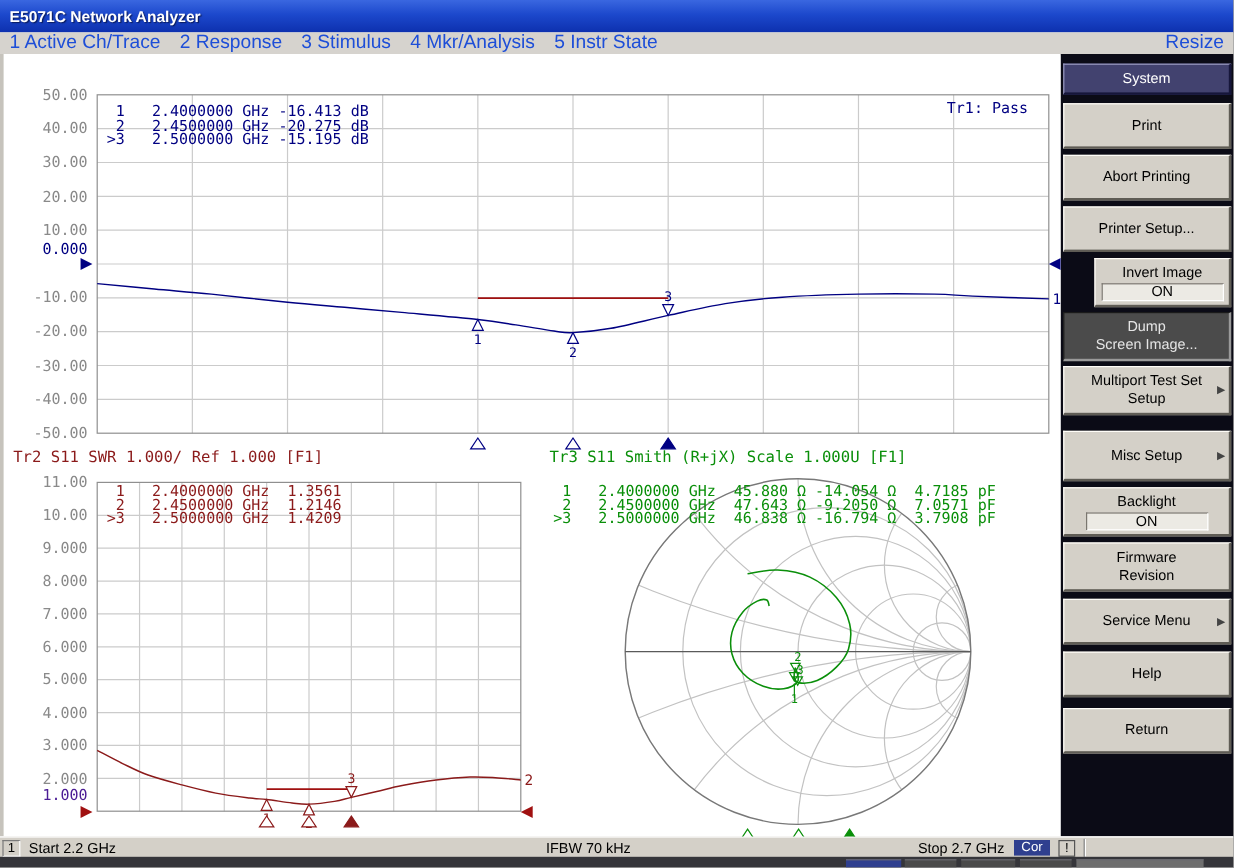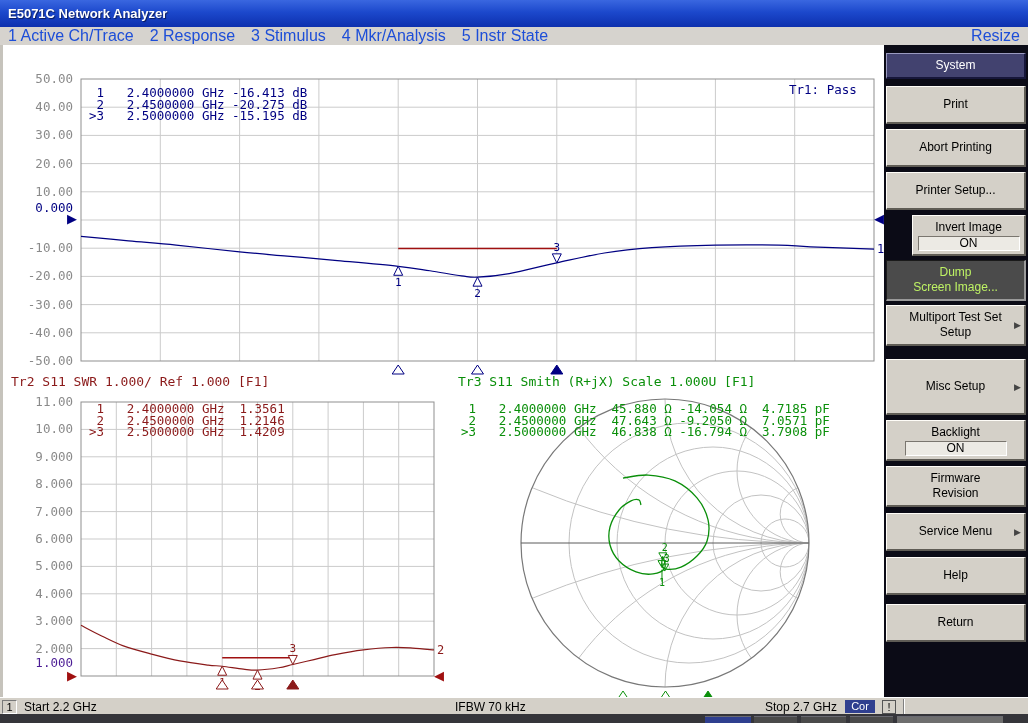--- a/index.html
+++ b/index.html
@@ -33,21 +33,21 @@
   .ref-arrow{position:absolute;font-size:13px;line-height:14px;z-index:2;}
   
   .sidebar{position:absolute;left:884px;top:45px;width:144px;height:652px;background:#0b0b16;}
   .skb{position:relative;margin:0 2px;background:#d4d0c8;color:#000;font-size:12px;
     display:flex;flex-direction:column;align-items:center;justify-content:center;
     border-top:1px solid #fffdf8;border-left:1px solid #fffdf8;
     border-right:2px solid #5f5c55;border-bottom:2px solid #5f5c55;
     box-sizing:border-box;text-align:center;line-height:15px;cursor:default;}
   .skb-header{background:#42426f;color:#fff;border-top:1px solid #9a9ac0;
     border-left:1px solid #9a9ac0;border-right:2px solid #16163a;border-bottom:2px solid #16163a;}
-  .skb-pressed{background:#4b4b4b;color:#bef264;border-top:1px solid #1a1a1a;
+  .skb-pressed{background:#4b4b4b;color:#e5e5e5;border-top:1px solid #1a1a1a;
     border-left:1px solid #1a1a1a;border-right:2px solid #9a9a9a;border-bottom:2px solid #9a9a9a;}
   .skb-value{display:block;width:100px;margin-top:1px;background:#eceae4;
     border-top:1px solid #7a766f;border-left:1px solid #7a766f;
     border-bottom:1px solid #fff;border-right:1px solid #fff;
     font-size:12px;line-height:13px;}
   .skb-arrow{position:absolute;right:3px;top:50%;transform:translateY(-50%);
     font-size:9px;color:#444;}
   
   .statusbar{position:absolute;left:0;top:697px;width:1028px;height:17px;background:#d4d0c8;
     border-top:1px solid #fff;font-size:12px;color:#000;}
@@ -265,21 +265,21 @@
       </div>
       <div class="skb skb-pressed" style="height: 41px; margin-top: 4px;">
         <div>Dump</div>
         <div>Screen Image...</div>
       </div>
       <div class="skb" style="height: 41px; margin-top: 4px;">
         <div>Multiport Test Set</div>
         <div>Setup</div>
         <span class="skb-arrow">▶</span>
       </div>
-      <div class="skb" style="height: 56px; margin-top: 13px;">
+      <div class="skb" style="height: 42px; margin-top: 13px;">
         <div>Misc Setup</div>
         <span class="skb-arrow">▶</span>
       </div>
       <div class="skb" style="height: 41px; margin-top: 5px;">
         <div>Backlight</div>
         <div class="skb-value">ON</div>
       </div>
       <div class="skb" style="height: 41px; margin-top: 5px;">
         <div>Firmware</div>
         <div>Revision</div>

